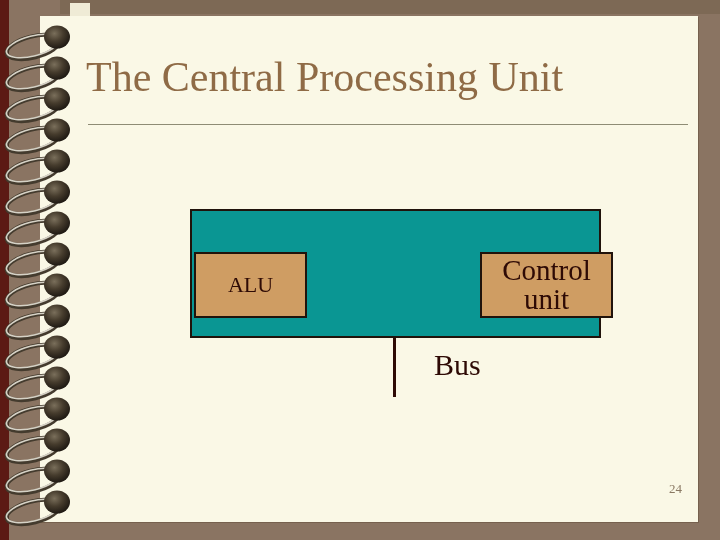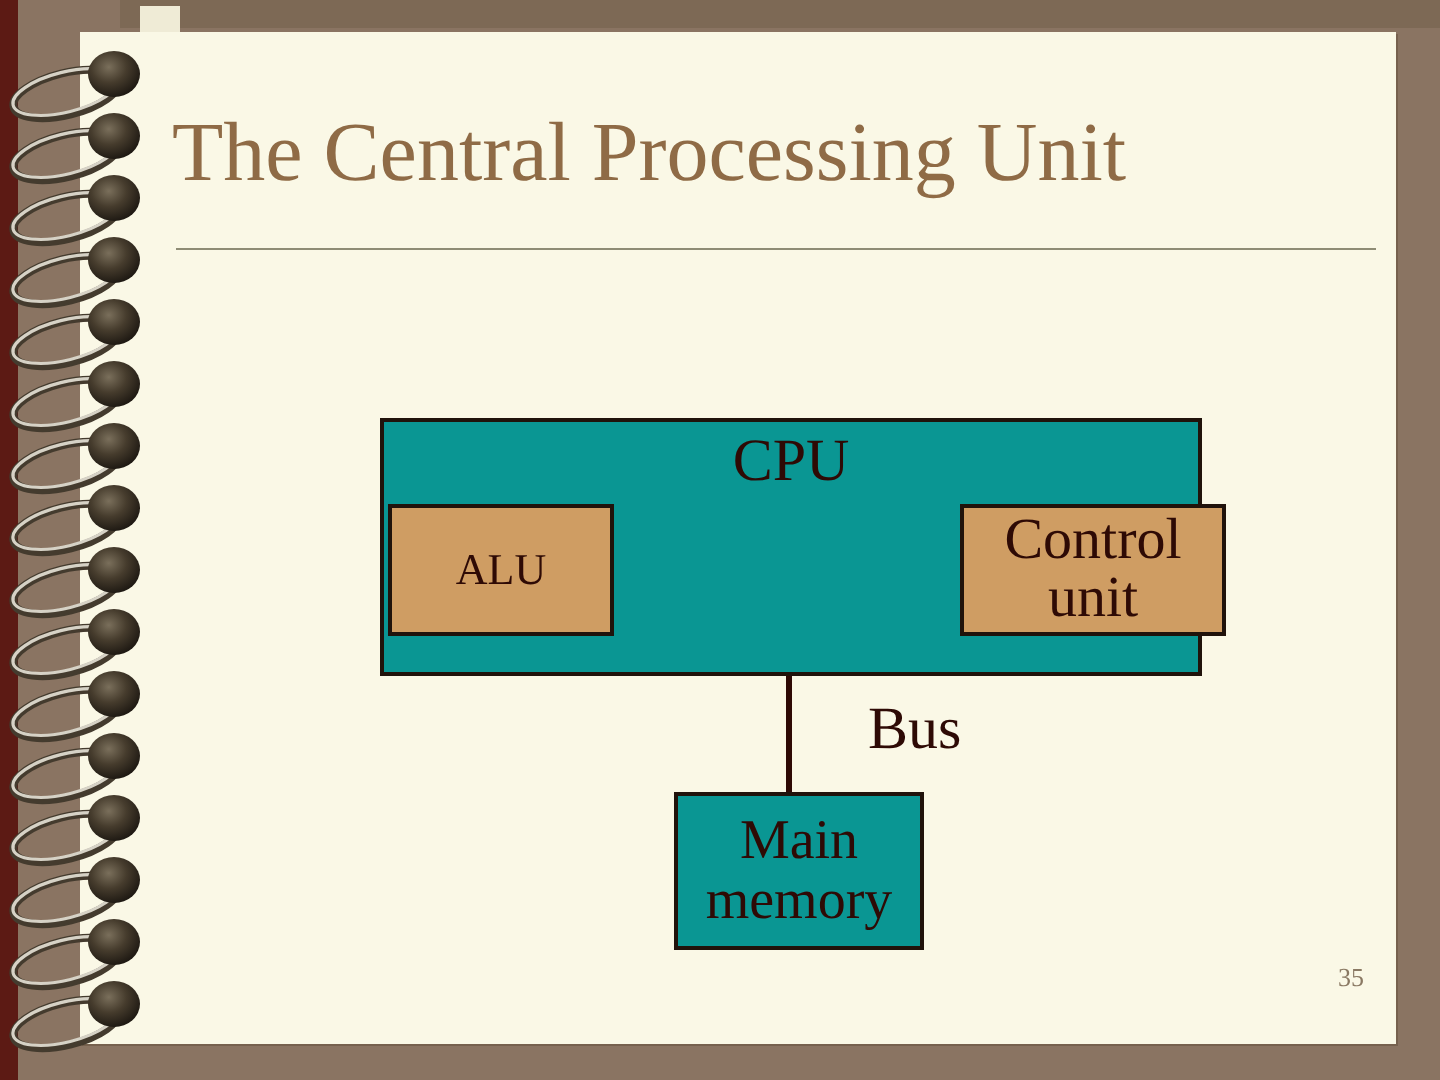--- a/index.html
+++ b/index.html
@@ -123,37 +123,30 @@
         <ellipse cx="33" cy="512" rx="27" ry="10.5" fill="none" stroke="#443B2E" stroke-width="4" transform="rotate(-14 33 512)"></ellipse>
         <ellipse cx="33" cy="511" rx="27" ry="10" fill="none" stroke="#D6D2C6" stroke-width="1.6" transform="rotate(-14 33 512)"></ellipse>
         <ellipse cx="57" cy="502" rx="13" ry="11.5" fill="url(#ballGrad)"></ellipse>
       </g>
   </svg>
 
   <div class="title">The Central Processing Unit</div>
   <div class="title-rule"></div>
 
   <div class="cpu-box">
-    <div class="cpu-label">CPU</div>
     <div class="component comp-alu">
       <span>ALU</span>
     </div>
     <div class="component comp-control">
       <span class="two-line">
         <span>Control</span><br>
         <span>unit</span>
       </span>
     </div>
   </div>
 
   <div class="bus-line"></div>
   <div class="bus-label">Bus</div>
 
-  <div class="memory-box">
-    <span class="two-line">
-      <span>Main</span><br>
-      <span>memory</span>
-    </span>
-  </div>
 
-  <div class="page-number">35</div>
+  <div class="page-number">24</div>
 
 </div>
 
 </body></html>

